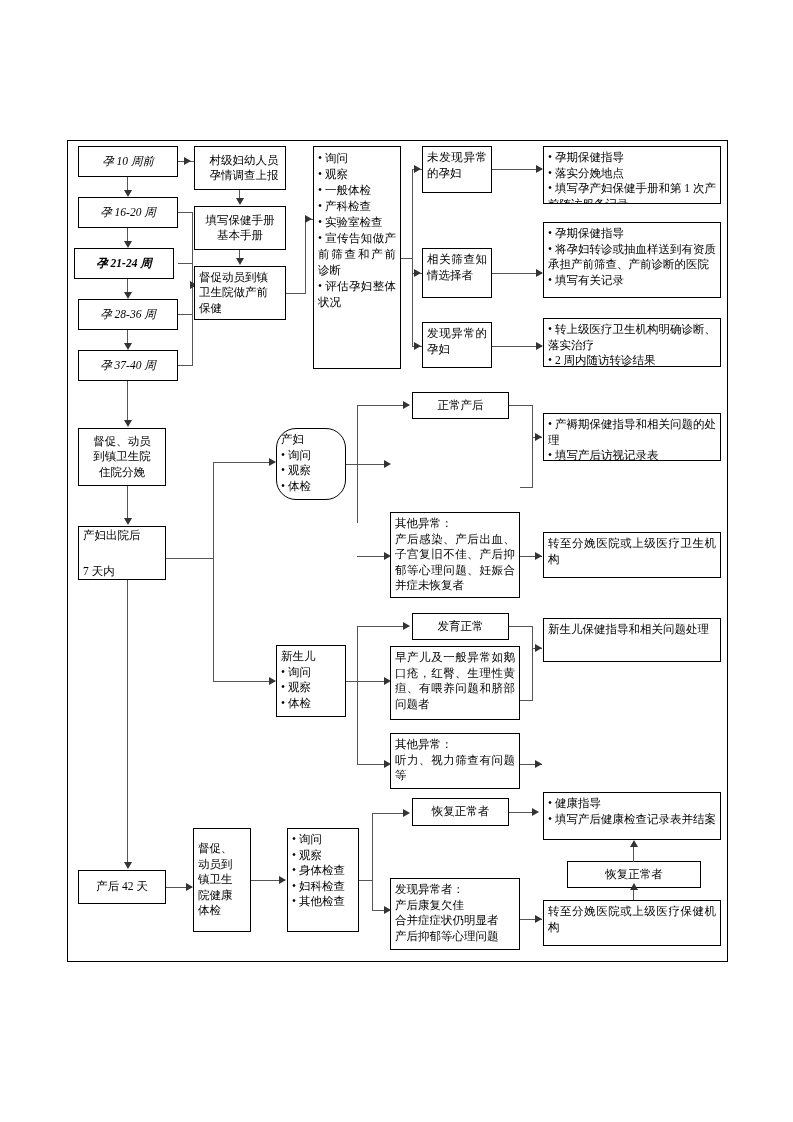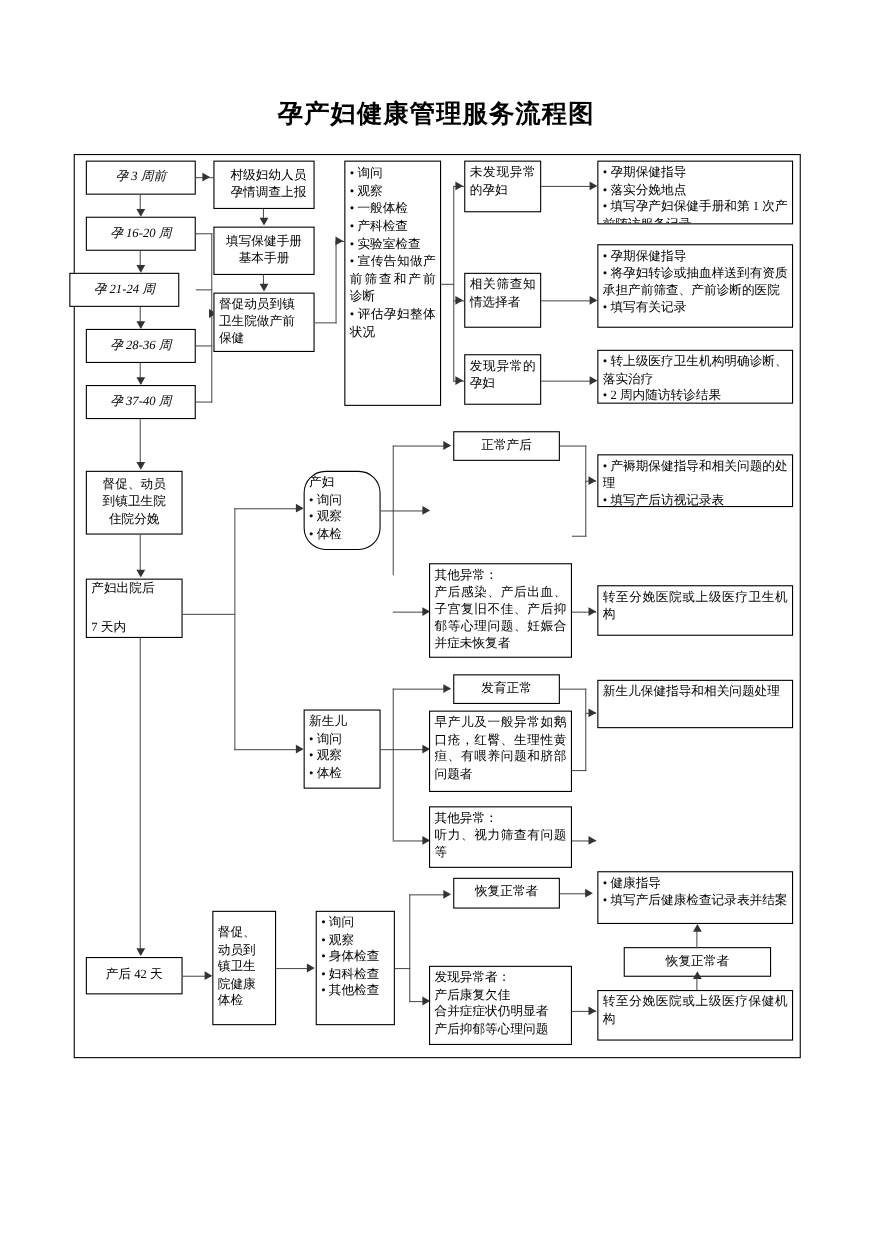--- a/index.html
+++ b/index.html
@@ -44,27 +44,26 @@
   .arr{position:absolute;width:0;height:0;}
   .arr-r{border-top:4.2px solid transparent;border-bottom:4.2px solid transparent;border-left:7px solid #333;}
   .arr-d{border-left:4.2px solid transparent;border-right:4.2px solid transparent;border-top:7px solid #333;}
   .arr-u{border-left:4.2px solid transparent;border-right:4.2px solid transparent;border-bottom:7px solid #333;}
 </style>
 </head>
 <body>
 
 <div id="page">
 
-  <div id="title">孕产妇健康管理服务流程图</div>
 
   <div id="frame"></div>
 
-  <div class="box ctr" style="left:78px;top:146px;width:100px;height:31px;font-style:italic;">孕 3 周前</div>
+  <div class="box ctr" style="left:78px;top:146px;width:100px;height:31px;font-style:italic;">孕 10 周前</div>
   <div class="box ctr" style="left:78px;top:197px;width:100px;height:31px;font-style:italic;">孕 16-20 周</div>
-  <div class="box ctr" style="left:63px;top:248px;width:100px;height:31px;font-style:italic;">孕 21-24 周</div>
+  <div class="box ctr" style="left:74px;top:248px;width:100px;height:31px;font-style:italic;font-weight:bold;">孕 21-24 周</div>
   <div class="box ctr" style="left:78px;top:299px;width:100px;height:31px;font-style:italic;">孕 28-36 周</div>
   <div class="box ctr" style="left:78px;top:350px;width:100px;height:31px;font-style:italic;">孕 37-40 周</div>
 
   <div class="ln vt" style="left:127px;top:177px;height:14px;"></div>
   <div class="arr arr-d" style="left:123.5px;top:190px;"></div>
   <div class="ln vt" style="left:127px;top:228px;height:14px;"></div>
   <div class="arr arr-d" style="left:123.5px;top:241px;"></div>
   <div class="ln vt" style="left:127px;top:279px;height:14px;"></div>
   <div class="arr arr-d" style="left:123.5px;top:292px;"></div>
   <div class="ln vt" style="left:127px;top:330px;height:14px;"></div>

